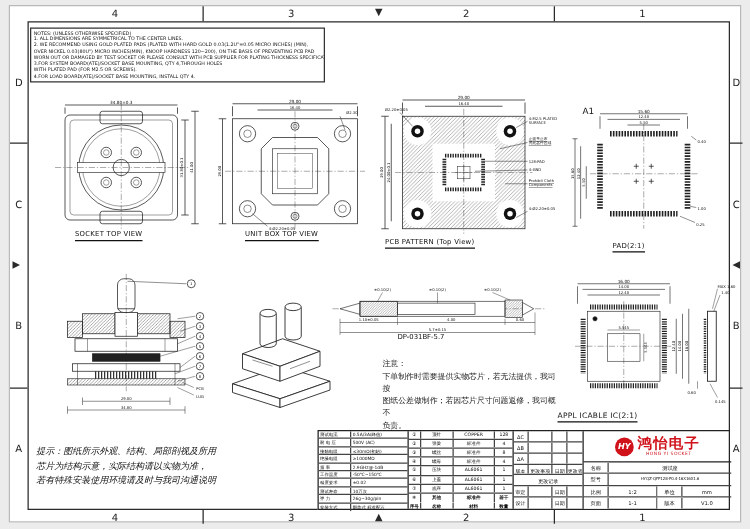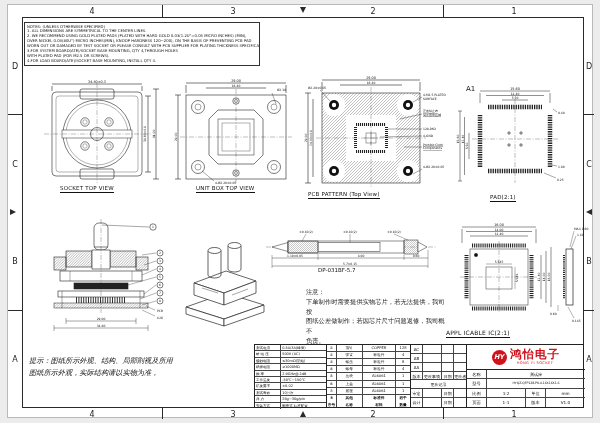--- a/index.html
+++ b/index.html
@@ -454,21 +454,22 @@
     <text class="dims" transform="rotate(-90 79.5 55)" x="79.5" y="55">5.545</text>
     <text class="ldr" x="136" y="7">MAX 1.60</text>
     <text class="ldr" x="139" y="12.5">1.40</text>
     <text class="ldr" x="112" y="92">0.60</text>
     <text class="ldr" x="134" y="99">0.145</text>
   </svg>
   <span class="vlabel" style="left:438px;top:324px;font-size:6px">APPL ICABLE IC(2:1)</span>
 
   <div class="hint">
     <div>提示：图纸所示外观、结构、局部剖视及所用</div>
-    <div>图纸所示外观，实际结构请以实物为准，</div>
+    <div>芯片为结构示意，实际结构请以实物为准，</div>
+    <div>若有特殊安装使用环境请及时与我司沟通说明</div>
   </div>
 
   <div class="tblwrap">
     <div class="spec">
 
         <div class="spec-row">
           <div class="c1">测试电流</div>
           <div class="c2">0.5A/3A(峰值)</div>
         </div>
 

